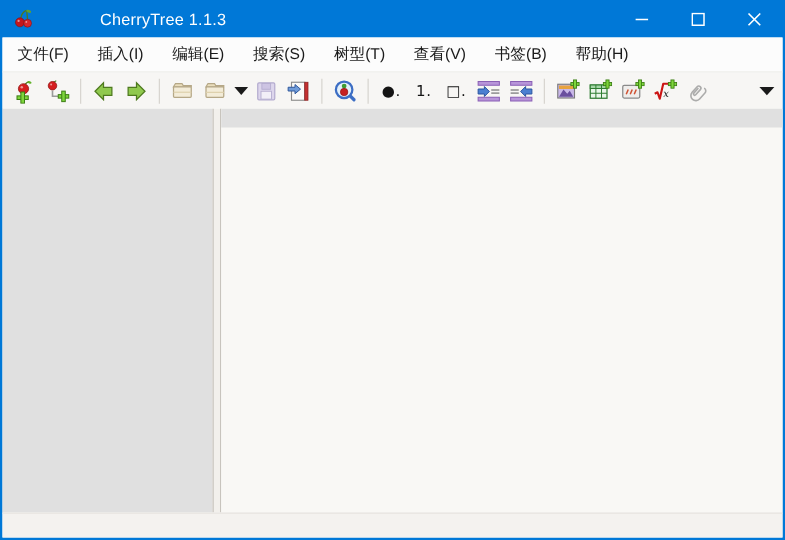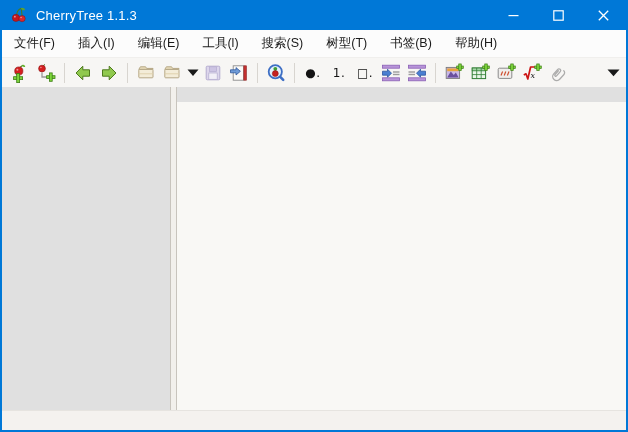--- a/index.html
+++ b/index.html
@@ -6,21 +6,21 @@
   * { box-sizing:border-box; }
   .window {
     width:628px; height:432px;
     background:#0078d7;
     padding:0 2px 2px 2px;
     display:flex; flex-direction:column;
     font-family:"Liberation Sans","DejaVu Sans",sans-serif;
     position:relative; overflow:hidden;
   }
   
-  .titlebar { height:30px; flex:0 0 auto; display:flex; align-items:center; color:#fff; }
+  .titlebar { height:30px; flex:0 0 auto; display:flex; align-items:center; color:#fff;gap:44px; }
   .app-icon { margin:0 8px 0 8px; display:flex; align-items:center; }
   .title-text { font-size:13px; letter-spacing:0.2px; }
   .tb-controls { margin-left:auto; display:flex; height:30px; }
   .tc-btn { width:45px; height:30px; display:flex; align-items:center; justify-content:center; }
   
   .app-body { flex:1 1 auto; min-height:0; display:flex; flex-direction:column; background:#fff; }
   .menubar { height:27px; flex:0 0 auto; background:#fcfcfc; display:flex; align-items:center; padding-left:3px; }
   .menu-item { font-size:12.5px; color:#1a1a1a; padding:20px 9px; margin-right:5px; white-space:nowrap; cursor:default; }
   .toolbar { height:30px; flex:0 0 auto; background:#f7f6f4; border-top:1px solid #f0efed;
              display:flex; align-items:center; padding:0 5px; }
@@ -78,23 +78,23 @@
       </div>
     </div>
   </div>
 
   <div class="app-body">
 
     <div class="menubar">
       <span class="menu-item">文件(F)</span>
       <span class="menu-item">插入(I)</span>
       <span class="menu-item">编辑(E)</span>
-      <span class="menu-item">工具(l)</span>
       <span class="menu-item">搜索(S)</span>
       <span class="menu-item">树型(T)</span>
+      <span class="menu-item">查看(V)</span>
       <span class="menu-item">书签(B)</span>
       <span class="menu-item">帮助(H)</span>
     </div>
 
     <div class="toolbar">
 
       <div class="tb-btn">
         <svg width="20" height="20" viewBox="0 0 20 20">
           <path d="M9,7 C9.5,4.5 11.3,3 13.4,2.3" stroke="#4a7a1d" stroke-width="1.1" fill="none"></path>
           <ellipse cx="13.6" cy="2.9" rx="1.7" ry="0.9" fill="#61b329" transform="rotate(20 13.6 2.9)"></ellipse>

